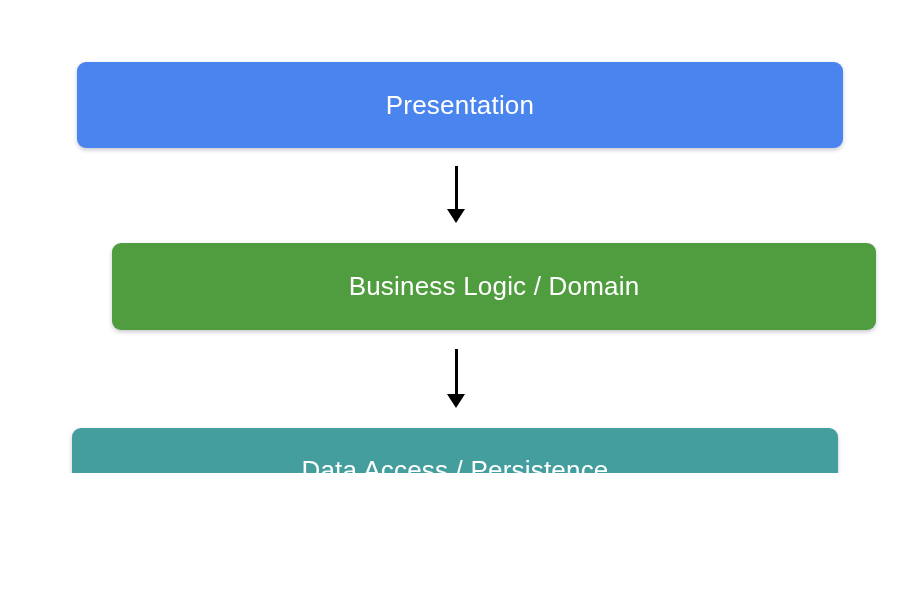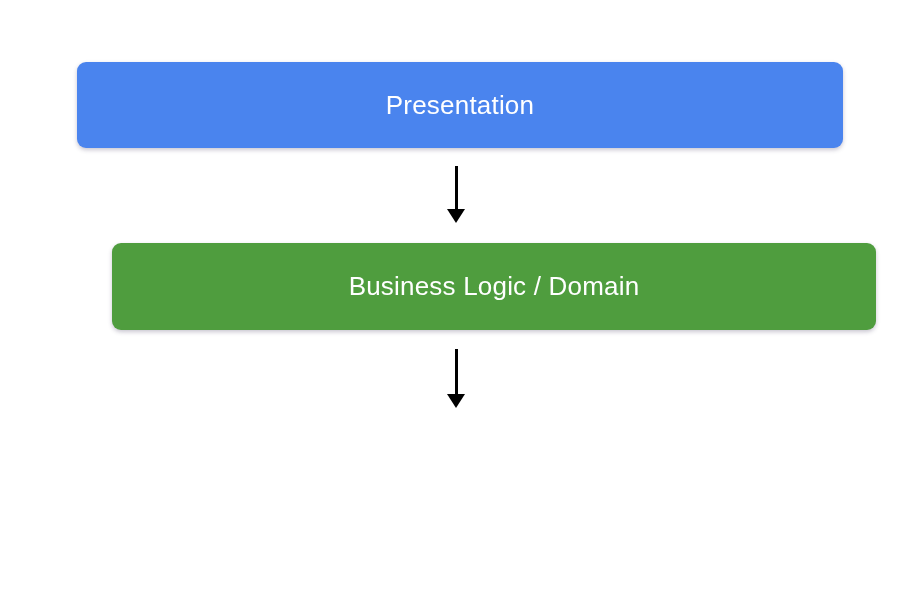--- a/index.html
+++ b/index.html
@@ -73,14 +73,17 @@
 
   <div class="layer-box box-business" style="background-color: rgb(79, 157, 62); margin-left: 33px;">
     <span class="layer-label">Business Logic / Domain</span>
   </div>
 
   <div class="arrow arrow-2">
     <div class="arrow-shaft" style="background-color: rgb(0, 0, 0);"></div>
     <div class="arrow-head" style="border-top-color: rgb(0, 0, 0);"></div>
   </div>
 
+  <div class="layer-box box-data" style="background-color: rgb(69, 158, 158);">
+    <span class="layer-label">Data Access / Persistence</span>
+  </div>
 
 </div>
 
 </body></html>

